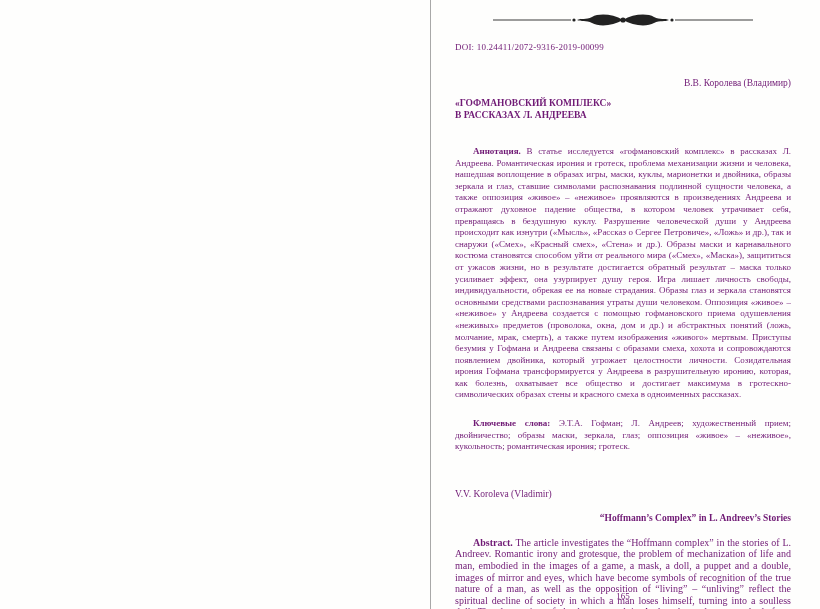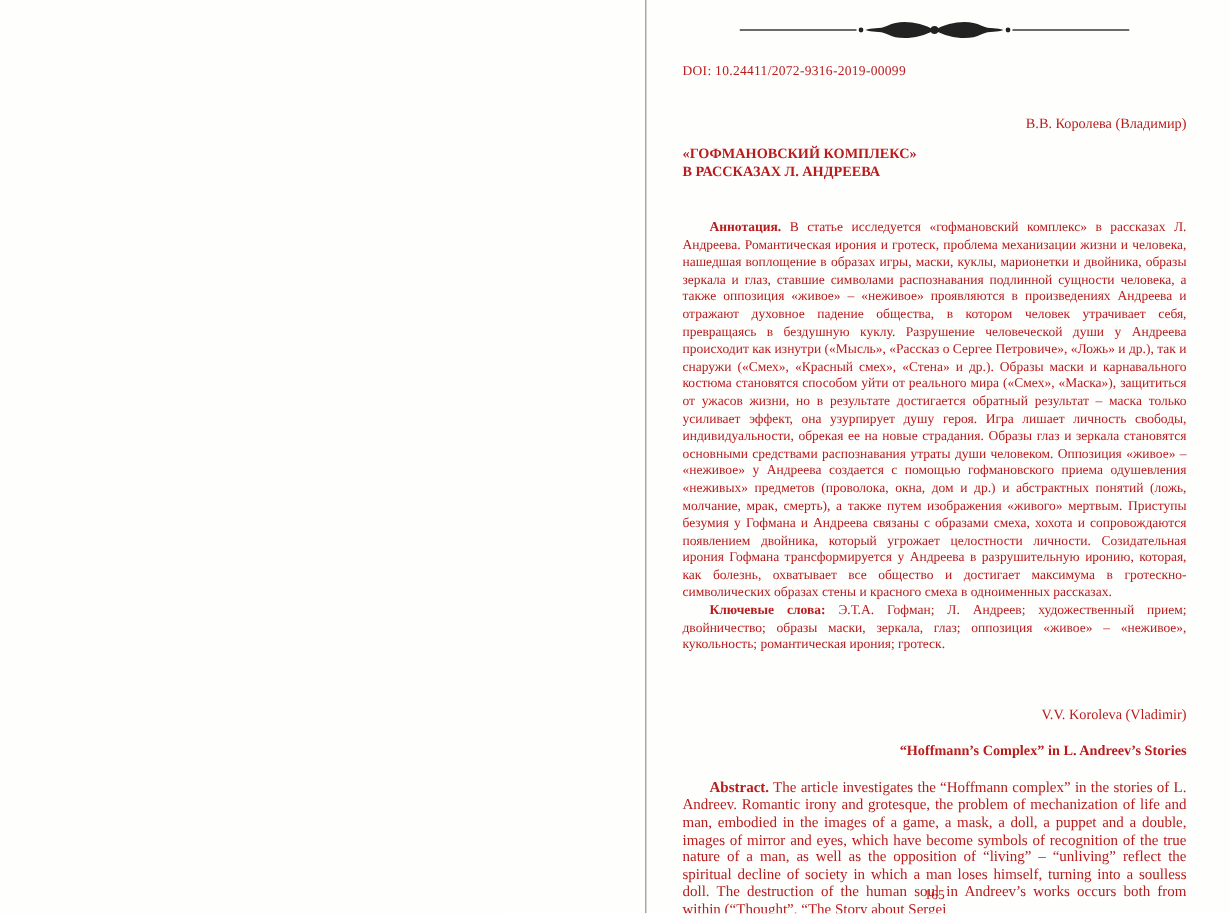--- a/index.html
+++ b/index.html
@@ -7,21 +7,21 @@
     padding: 0;
     background: #ffffff;
   }
   .sheet {
     position: relative;
     width: 820px;
     height: 609px;
     background: #fefefdl;
     background-color: #fefefd;
     font-family: "Liberation Serif", "DejaVu Serif", serif;
-    color: #b91c1c;
+    color: #701a75;
     overflow: hidden;
   }
   .spine {
     position: absolute;
     left: 430px;
     top: 0;
     width: 1px;
     height: 609px;
     background: #a8a8a8;
   }
@@ -55,30 +55,30 @@
   }
   p { margin: 0; }
   .abstract-ru {
     margin-top: 25px;
     font-size: 9px;
     line-height: 11.6px;
     text-align: justify;
     text-indent: 18px;
   }
   .keywords-ru {
-    margin-top: 0;
+    margin-top: 17px;
     font-size: 9px;
     line-height: 11.6px;
     text-align: justify;
     text-indent: 18px;
   }
   .lead { font-weight: bold; }
   .author-en {
     margin-top: 36px;
-    text-align: right;
+    text-align: left;
     font-size: 9.5px;
     font-family: Liberation Serif, serif;
   }
   .title-en {
     margin-top: 14px;
     text-align: right;
     font-weight: bold;
     font-size: 9.5px;
   }
   .abstract-en {

